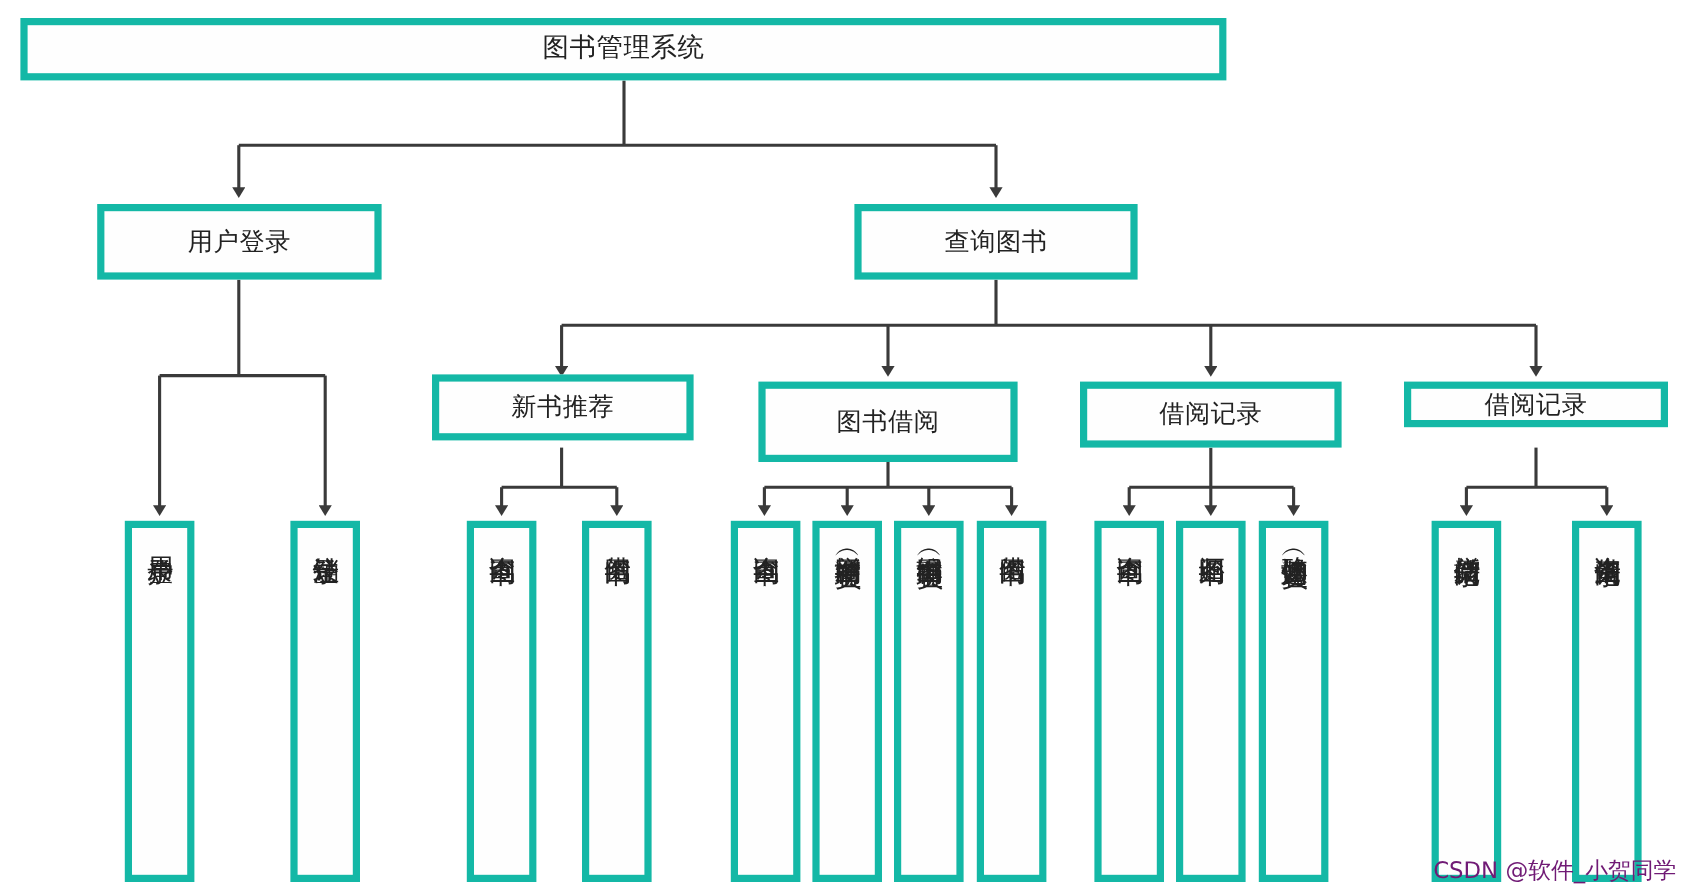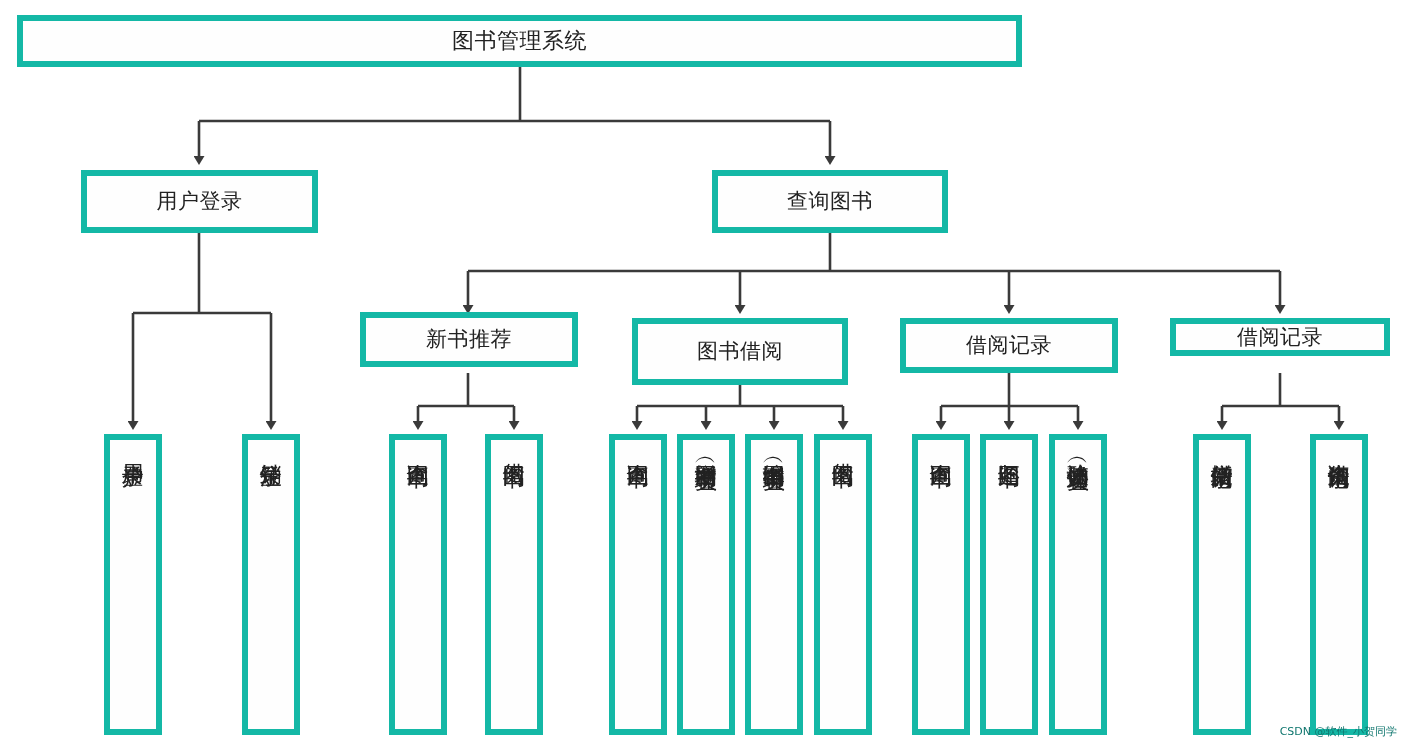--- a/index.html
+++ b/index.html
@@ -58,22 +58,22 @@
     text-orientation: upright;
     font-size: 22px;
     line-height: 1.06;
     letter-spacing: 1px;
     max-height: 290px;
   }
   .watermark {
     position: absolute;
     right: 8px;
     bottom: 8px;
-    font-size: 11px;
-    color: #0f766e;
+    font-size: 19px;
+    color: #701a75;
     z-index: 5;
     white-space: nowrap;
     font-family: "DejaVu Sans", "Liberation Sans", sans-serif;
   }
 </style>
 </head>
 <body>
 
 <div id="diagram-root">
 

